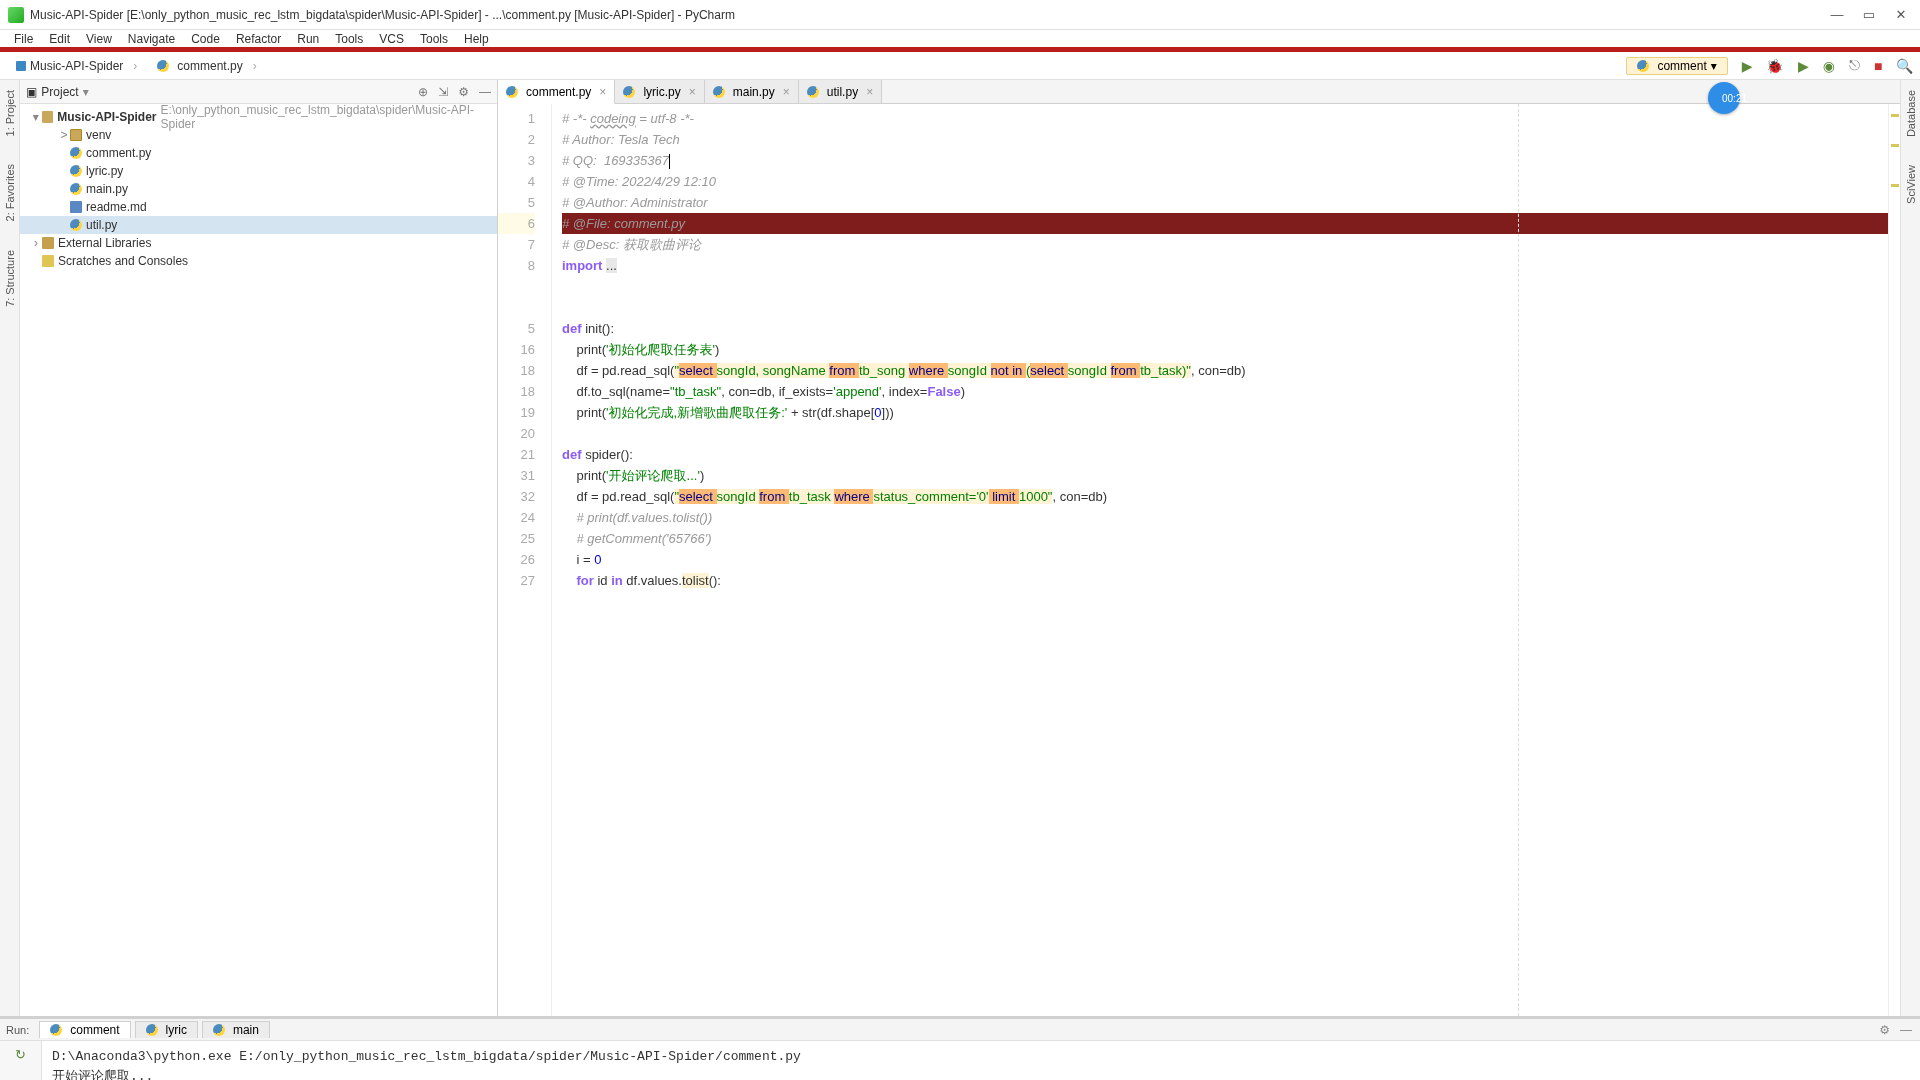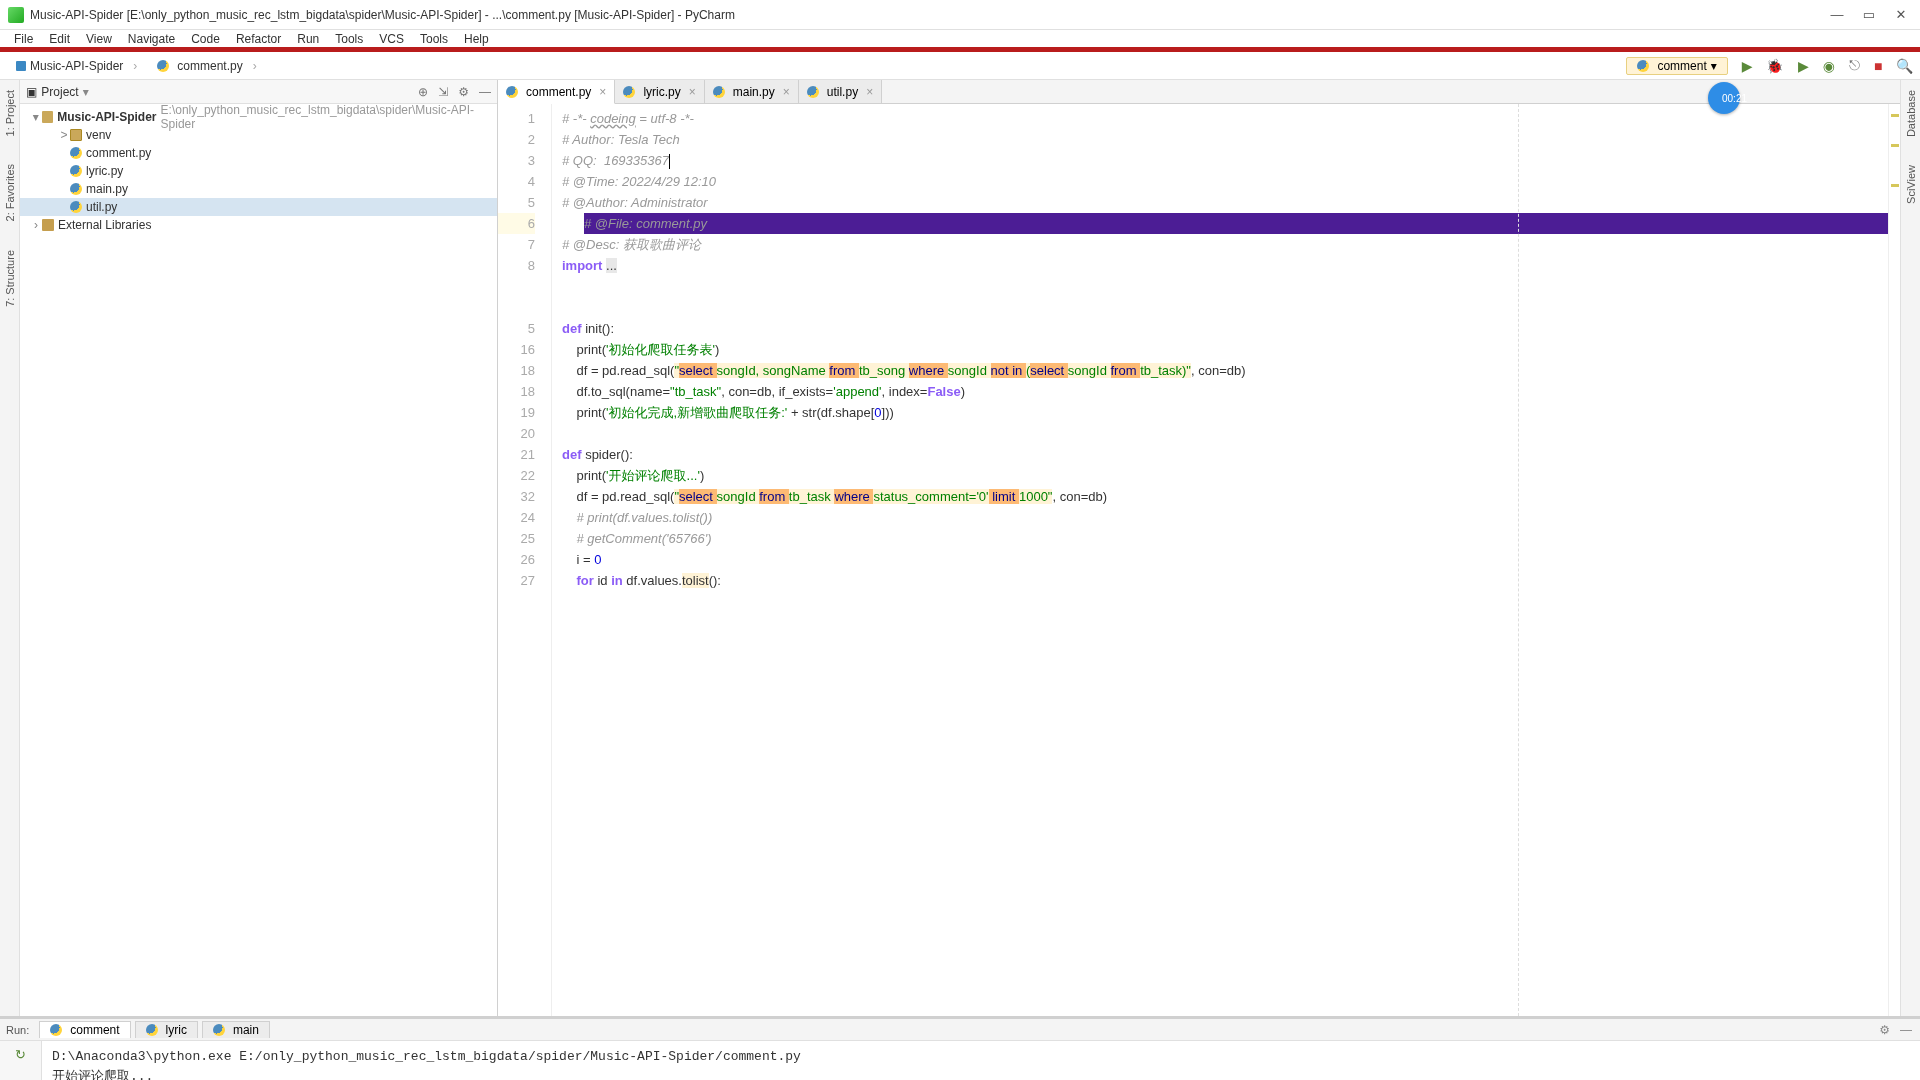--- a/index.html
+++ b/index.html
@@ -62,21 +62,21 @@
 .editor-tabs { height: 24px; background: #f4f4f4; border-bottom: 1px solid #d0d0d0; display: flex; align-items: stretch; }
 .etab { display: flex; align-items: center; padding: 0 8px; gap: 4px; background: #ececec; border-right: 1px solid #d0d0d0; font-size: 12px; cursor: pointer; }
 .etab.active { background: #fff; border-bottom: 1px solid #fff; margin-bottom: -1px; }
 .etab .close { color: #999; margin-left: 4px; }
 .editor-body { flex: 1; display: flex; overflow: hidden; background: #fff; position: relative; }
 .gutter { width: 54px; background: #fff; border-right: 1px solid #eee; text-align: right; padding: 4px 16px 4px 0; font-family: "Consolas","Courier New",monospace; font-size: 13px; color: #aaa; line-height: 21px; }
 .gutter .gl { height: 21px; }
 .gutter .gl.cur { background: #fffbe6; }
 .code { flex: 1; padding: 4px 0 4px 10px; font-family: "Consolas","Courier New",monospace; font-size: 13px; line-height: 21px; color: #333; white-space: pre; overflow: hidden; }
 .code .ln { height: 21px; }
-.code .ln.cur { background: #4c1d95; margin-left: 22px; }
+.code .ln.cur { background: #7f1d1d; }
 .cmt { color: #999; font-style: italic; }
 .kw { color: #8b5cf6; font-weight: bold; }
 .fn { color: #333; }
 .str { color: #008000; }
 .sqlkw { color: #000088; font-weight: normal; background: #fdba74; }
 .sqltxt { background: #fff3d6; color: #008000; }
 .num { color: #0000dd; }
 .op { color: #333; }
 .caret { display: inline-block; width: 1px; height: 15px; background: #000; vertical-align: middle; }
 .markstrip { width: 12px; background: #fff; border-left: 1px solid #eee; position: relative; }
@@ -198,31 +198,42 @@
             <span class="tw"></span>
             <span class="ficon2 ficon-py"></span>
             <span class="tree-label">lyric.py</span>
           </div>
           <div class="tree-row">
             <span class="tree-indent" style="width:28px"></span>
             <span class="tw"></span>
             <span class="ficon2 ficon-py"></span>
             <span class="tree-label">main.py</span>
           </div>
+          <div class="tree-row">
+            <span class="tree-indent" style="width:28px"></span>
+            <span class="tw"></span>
+            <span class="ficon2 ficon-md"></span>
+            <span class="tree-label">readme.md</span>
+          </div>
           <div class="tree-row selected">
             <span class="tree-indent" style="width:28px"></span>
             <span class="tw"></span>
             <span class="ficon2 ficon-py"></span>
             <span class="tree-label">util.py</span>
           </div>
         </div>
       <div class="tree-row">
         <span class="tw">›</span>
           <span class="ficon2 ficon-lib"></span>
           <span class="tree-label">External Libraries</span>
+      </div>
+      <div class="tree-row">
+        <span class="tw"></span>
+          <span class="ficon2 ficon-scr"></span>
+          <span class="tree-label">Scratches and Consoles</span>
       </div>
     </div>
   </div>
 
   <div class="editor">
     <div class="editor-tabs" id="editor-tabs">
         <div class="etab active">
           <span class="ficon2 ficon-py"></span>
           <span>comment.py</span>
           <span class="close">×</span>
@@ -255,21 +266,21 @@
           <div class="gl">8</div>
           <div class="gl"></div>
           <div class="gl"></div>
           <div class="gl">5</div>
           <div class="gl">16</div>
           <div class="gl">18</div>
           <div class="gl">18</div>
           <div class="gl">19</div>
           <div class="gl">20</div>
           <div class="gl">21</div>
-          <div class="gl">22</div>
+          <div class="gl">31</div>
           <div class="gl">32</div>
           <div class="gl">24</div>
           <div class="gl">25</div>
           <div class="gl">26</div>
           <div class="gl">27</div>
         </div>
       <div class="code" id="code"><div class="ln"><span class="cmt"># -*- </span><span class="cmt" style="text-decoration: underline wavy rgb(153, 153, 153);">codeing</span><span class="cmt"> = utf-8 -*-</span></div><div class="ln"><span class="cmt"># Author: Tesla Tech</span></div><div class="ln"><span class="cmt"># QQ:  169335367</span><span></span><span class="caret"></span></div><div class="ln"><span class="cmt"># @Time: 2022/4/29 12:10</span></div><div class="ln"><span class="cmt"># @Author: Administrator</span></div><div class="ln cur"><span class="cmt"># @File: comment.py</span></div><div class="ln"><span class="cmt"># @Desc: 获取歌曲评论</span></div><div class="ln"><span class="kw">import </span><span class="op" style="background: rgb(232, 232, 232);">...</span></div><div class="ln"></div><div class="ln"></div><div class="ln"><span class="kw">def </span><span class="fn">init</span><span class="op">():</span></div><div class="ln"><span class="op">    print(</span><span class="str">'初始化爬取任务表'</span><span class="op">)</span></div><div class="ln"><span class="op">    df = pd.read_sql(</span><span class="sqltxt">"</span><span class="sqlkw">select </span><span class="sqltxt">songId, songName </span><span class="sqlkw">from </span><span class="sqltxt">tb_song </span><span class="sqlkw">where </span><span class="sqltxt">songId </span><span class="sqlkw">not in </span><span class="sqltxt">(</span><span class="sqlkw">select </span><span class="sqltxt">songId </span><span class="sqlkw">from </span><span class="sqltxt">tb_task)"</span><span class="op">, con=db)</span></div><div class="ln"><span class="op">    df.to_sql(name=</span><span class="str">"tb_task"</span><span class="op">, con=db, if_exists=</span><span class="str">'append'</span><span class="op">, index=</span><span class="kw">False</span><span class="op">)</span></div><div class="ln"><span class="op">    print(</span><span class="str">'初始化完成,新增歌曲爬取任务:'</span><span class="op"> + str(df.shape[</span><span class="num">0</span><span class="op">]))</span></div><div class="ln"></div><div class="ln"><span class="kw">def </span><span class="fn">spider</span><span class="op">():</span></div><div class="ln"><span class="op">    print(</span><span class="str">'开始评论爬取...'</span><span class="op">)</span></div><div class="ln"><span class="op">    df = pd.read_sql(</span><span class="sqltxt">"</span><span class="sqlkw">select </span><span class="sqltxt">songId </span><span class="sqlkw">from </span><span class="sqltxt">tb_task </span><span class="sqlkw">where </span><span class="sqltxt">status_comment=</span><span class="sqltxt">'0'</span><span class="sqlkw"> limit </span><span class="sqltxt">1000</span><span class="sqltxt">"</span><span class="op">, con=db)</span></div><div class="ln"><span class="cmt">    # print(df.values.tolist())</span></div><div class="ln"><span class="cmt">    # getComment('65766')</span></div><div class="ln"><span class="op">    i = </span><span class="num">0</span></div><div class="ln"><span class="op">    </span><span class="kw">for </span><span class="op">id </span><span class="kw">in </span><span class="op">df.values.</span><span class="op" style="background: rgb(255, 243, 214);">tolist</span><span class="op">():</span></div></div>
       <div class="col-guide"></div>
       <div class="markstrip">
         <div class="m" style="top:10px"></div>

